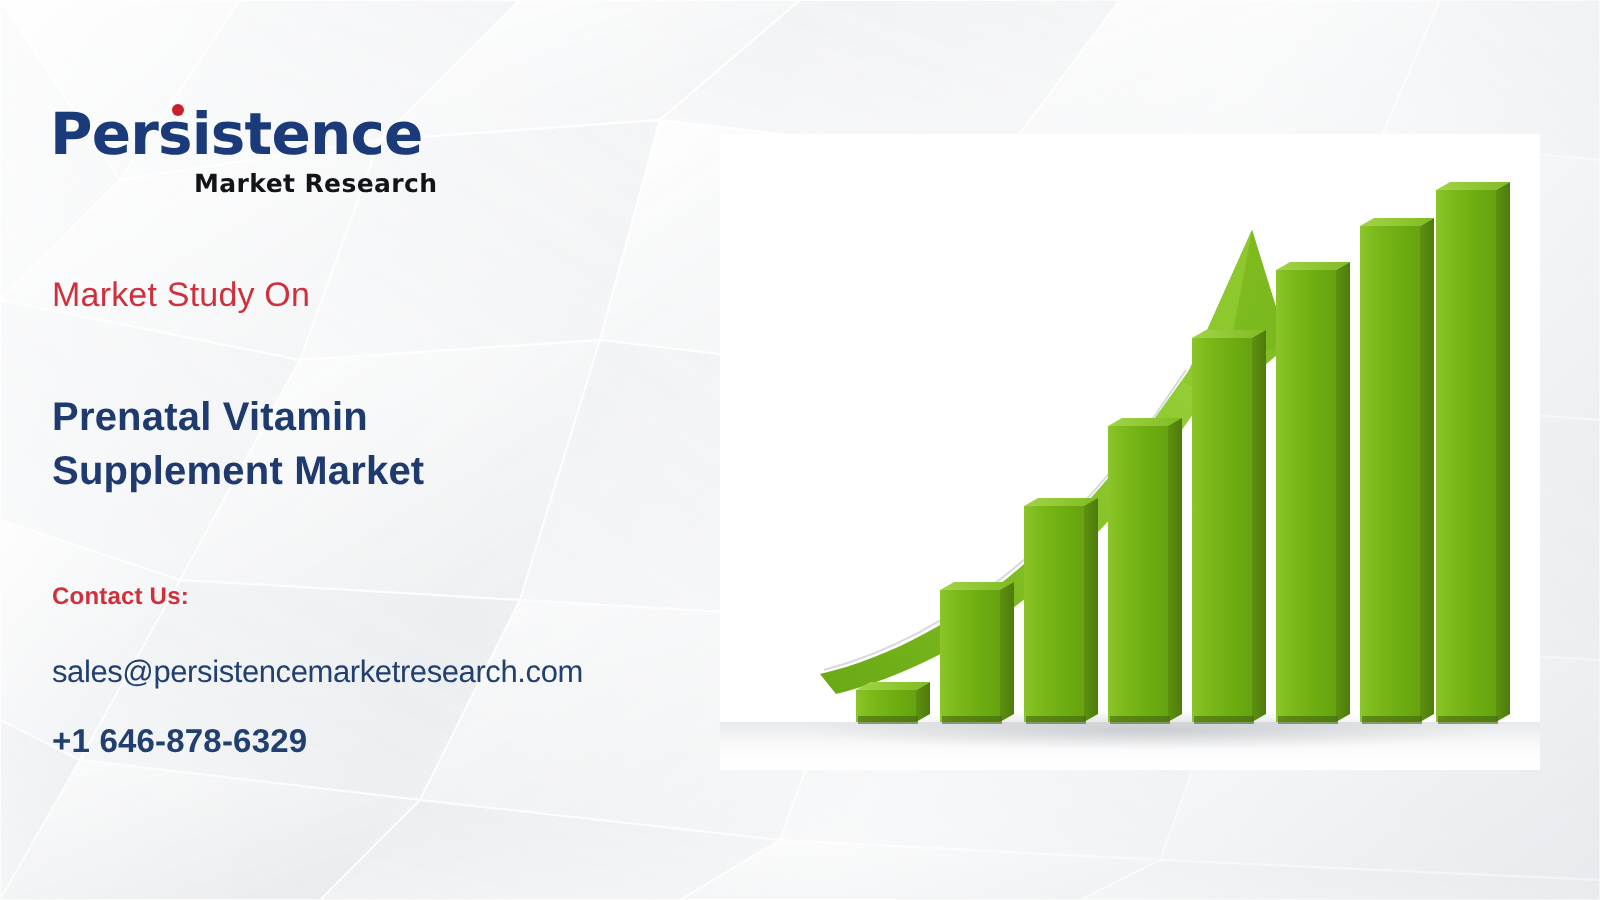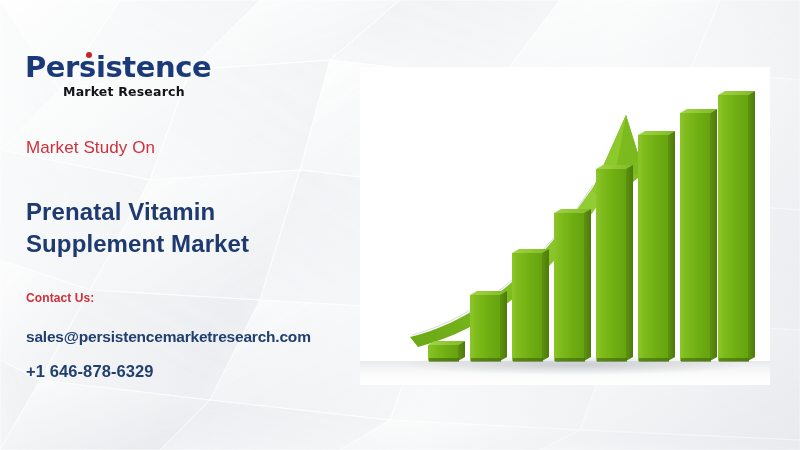--- a/index.html
+++ b/index.html
@@ -47,43 +47,43 @@
     width:6px;height:6px;border-radius:50%;
     background:#c8202c;
   }
   .logo-sub{
     font-family:"DejaVu Sans", sans-serif;
     font-weight:bold;
     font-size:12.5px;
     letter-spacing:.2px;
     color:#111418;
     margin-top:2px;
-    margin-left:38px;
+    margin-left:72px;
     white-space:nowrap;
   }
 
   .eyebrow{
     position:absolute;left:26px;top:138px;
     font-size:17px;font-weight:normal;color:#d0303c;
     letter-spacing:.1px;white-space:nowrap;
   }
   .title{
     position:absolute;left:26px;top:196px;
-    font-size:24px;font-weight:bold;color:#1e3a6e;
+    font-size:20px;font-weight:bold;color:#1e3a6e;
     line-height:1.33;letter-spacing:.1px;
     white-space:pre-line;
   }
   .contact-label{
     position:absolute;left:26px;top:291px;
     font-size:12px;font-weight:bold;color:#d0303c;
     letter-spacing:.1px;white-space:nowrap;
   }
   .contact-email{
     position:absolute;left:26px;top:328px;
-    font-size:15.5px;font-weight:bold;color:#21406f;
+    font-size:15.5px;font-weight:normal;color:#21406f;
     letter-spacing:-.2px;white-space:nowrap;
   }
   .contact-phone{
     position:absolute;left:26px;top:362px;
     font-size:16.5px;font-weight:bold;color:#21406f;
     letter-spacing:.1px;white-space:nowrap;
   }
 
   
   .panel{

